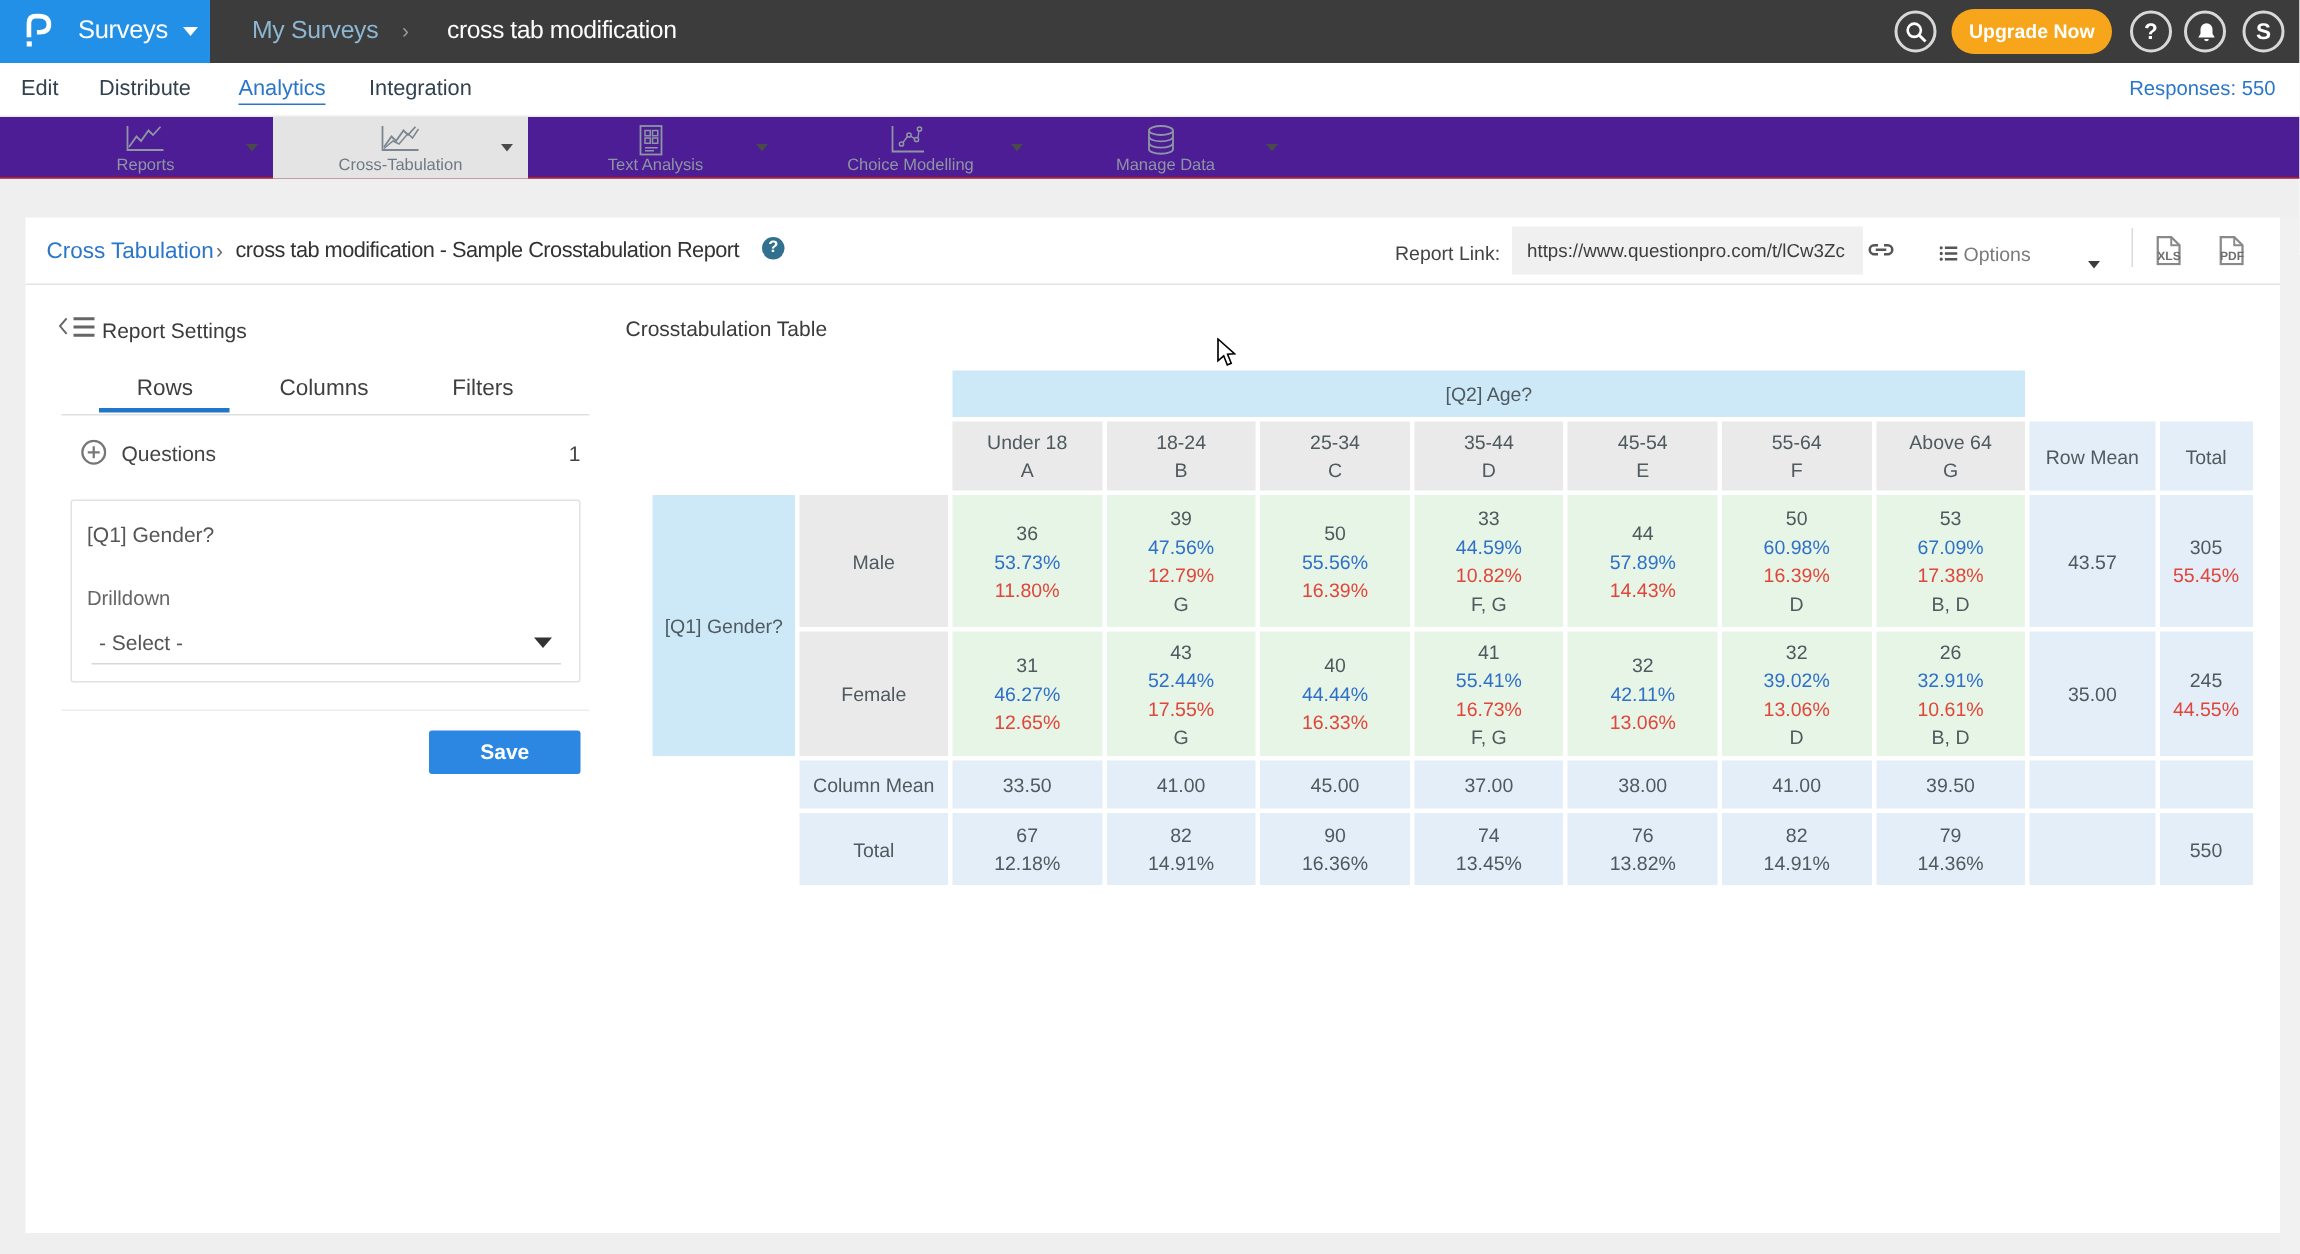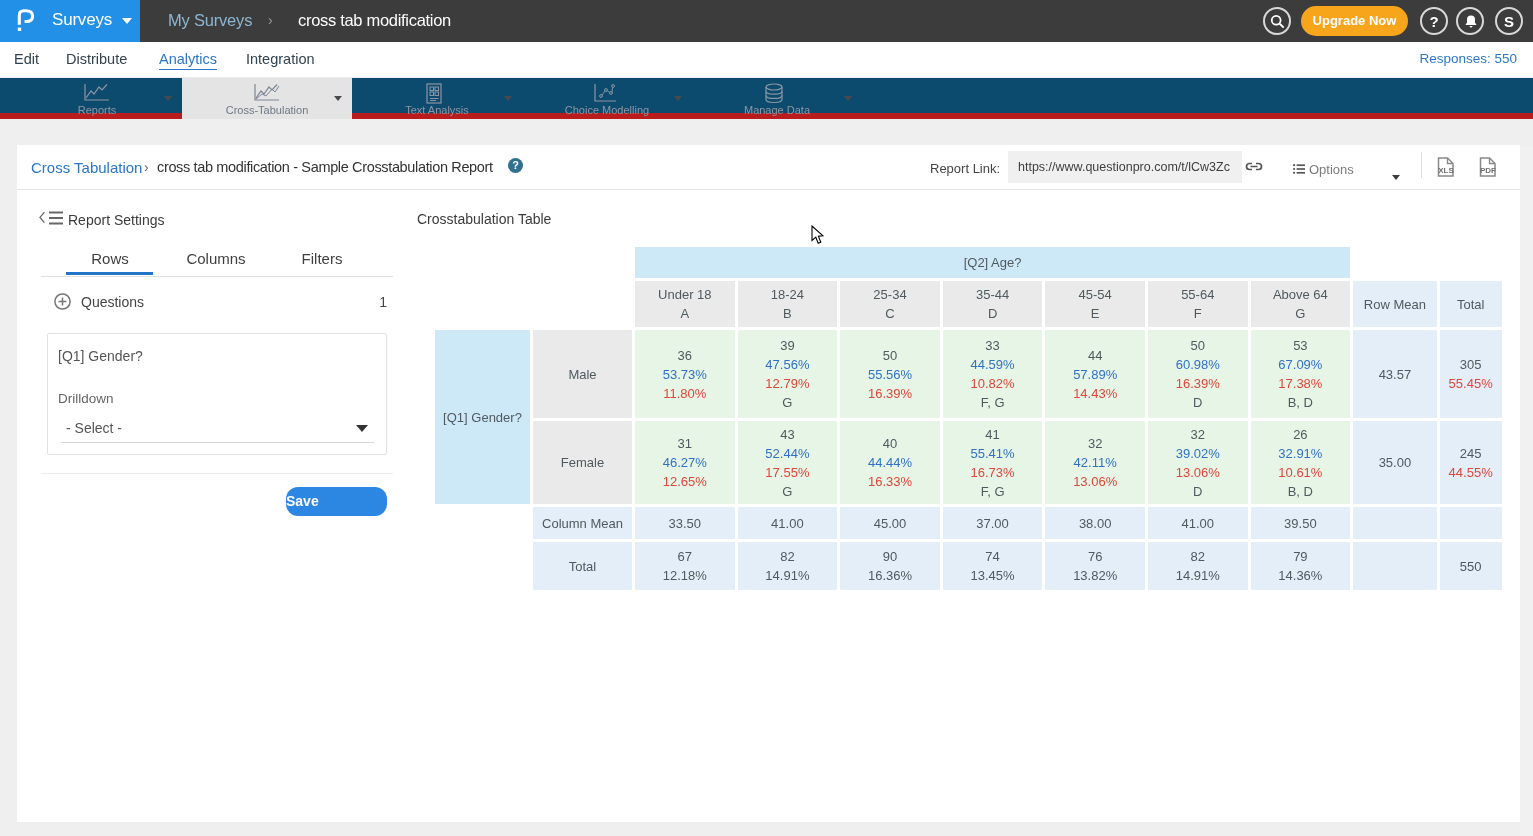--- a/index.html
+++ b/index.html
@@ -23,21 +23,21 @@
   .circbtn { position:absolute; top:7px; width:28px; height:28px; border:2px solid #d8d8d8; border-radius:50%; color:#fff; text-align:center; font-size:15px; line-height:25px; font-weight:700; }
   #upgrade { position:absolute; left:1301px; top:6px; width:107px; height:30px; background:#f7a51b; border-radius:15px; color:#fff; font-size:13px; font-weight:700; text-align:center; line-height:30px; }
 
   
   #nav { position:absolute; left:0; top:42px; width:1533px; height:36px; background:#fff; border-bottom:1px solid #ececec; font-size:14.5px; color:#32424e; }
   #nav span { position:absolute; top:9px; }
   #nav .active { color:#2a76c9; border-bottom:1px solid #2a76c9; padding-bottom:2px; }
   #responses { position:absolute; right:16px; top:10px; color:#2a76c9; font-size:13.5px; }
 
   
-  #toolbar { position:absolute; left:0; top:78px; width:1533px; height:41px; background:#0c4a6e; border-bottom:6px solid #b91c1c; }
+  #toolbar { position:absolute; left:0; top:78px; width:1533px; height:41px; background:#4c1d95; border-bottom:1px solid #b91c1c; }
   .titem { position:absolute; top:0; width:170px; height:41px; }
   .titem.active { background:#e4e4e4; }
   .titem .ticon { position:absolute; left:50%; margin-left:-14px; top:5px; }
   .titem .tlabel { position:absolute; width:100%; text-align:center; top:26px; font-size:11px; color:#8d96a2; }
   .titem .caret { position:absolute; right:10px; top:18px; border-top-color:#4a4a4a; border-left-width:4px; border-right-width:4px; border-top-width:5px; }
 
   
   #card { position:absolute; left:17px; top:145px; width:1503px; height:677px; background:#fff; }
   #scrollstrip { position:absolute; left:1520px; top:145px; width:13px; height:691px; background:#f1f1f1; }
   #bcrow { position:absolute; left:0; top:0; width:100%; height:45px; border-bottom:1px solid #e4e4e4; }
@@ -58,21 +58,21 @@
   #tabs .tab { position:absolute; top:3px; width:86px; text-align:center; }
   #tab-underline { position:absolute; left:49px; top:81px; width:87px; height:3px; background:#2176c7; }
   #qrow { position:absolute; left:37px; top:102px; width:333px; height:18px; color:#444; font-size:14px; }
   #qbox { position:absolute; left:30px; top:142px; width:340px; height:122px; border:1px solid #e2e2e2; border-radius:2px; }
   #qbox .q1 { position:absolute; left:10px; top:14px; color:#555; font-size:14px; }
   #qbox .dd { position:absolute; left:10px; top:57px; color:#666; font-size:13.5px; }
   #qbox .sel { position:absolute; left:18px; top:86px; color:#555; font-size:14px; }
   #qbox .selline { position:absolute; left:13px; top:108px; width:313px; height:1px; background:#d8d8d8; }
   #qbox .caret { position:absolute; left:308px; top:91px; border-top-color:#333; border-left-width:6px; border-right-width:6px; border-top-width:7px; }
   #savesep { position:absolute; left:24px; top:282px; width:352px; height:1px; background:#ededed; }
-  #savebtn { position:absolute; left:269px; top:296px; width:101px; height:29px; background:#2b87e2; border-radius:12px; color:#fff; font-size:14px; font-weight:700; text-align:left; line-height:29px; }
+  #savebtn { position:absolute; left:269px; top:296px; width:101px; height:29px; background:#2b87e2; border-radius:2px; color:#fff; font-size:14px; font-weight:700; text-align:center; line-height:29px; }
 
   
   #ct-title { position:absolute; left:400px; top:66px; color:#3b3b3b; font-size:14px; }
   #xtab { position:absolute; left:415px; top:99px; border-collapse:separate; border-spacing:3px; table-layout:fixed; }
   #xtab td { text-align:center; vertical-align:middle; font-size:13px; line-height:19px; color:#4f5a5f; padding:0; }
   td.hb { background:#cde9f8; color:#41586a; }
   td.hg { background:#eaeaea; color:#4b555e; }
   td.g  { background:#e6f5e6; }
   td.bl { background:#e4eef8; }
   .pb { color:#3071c7; }

